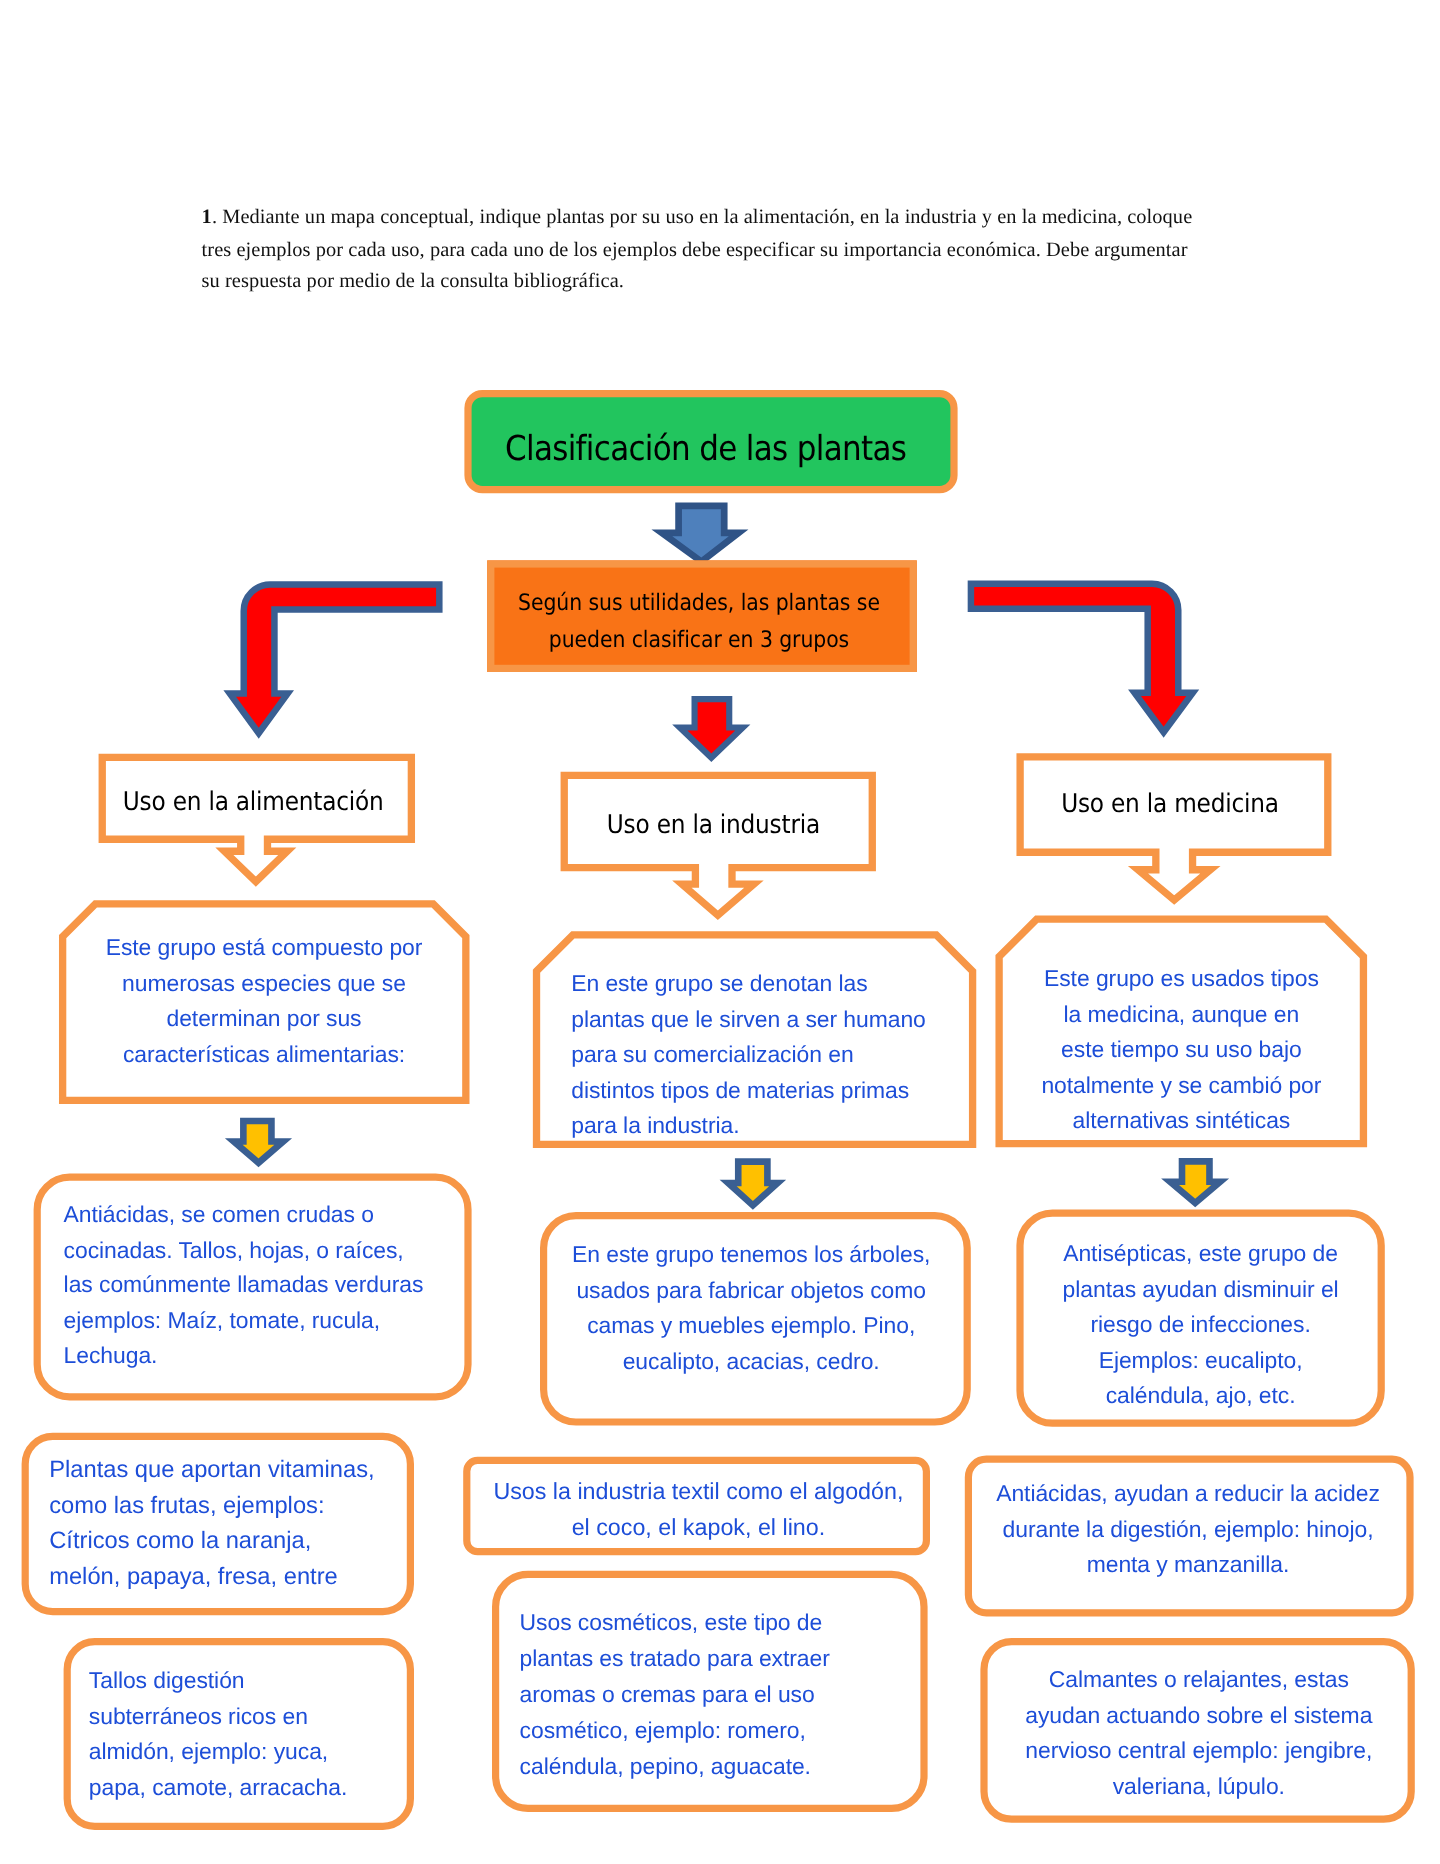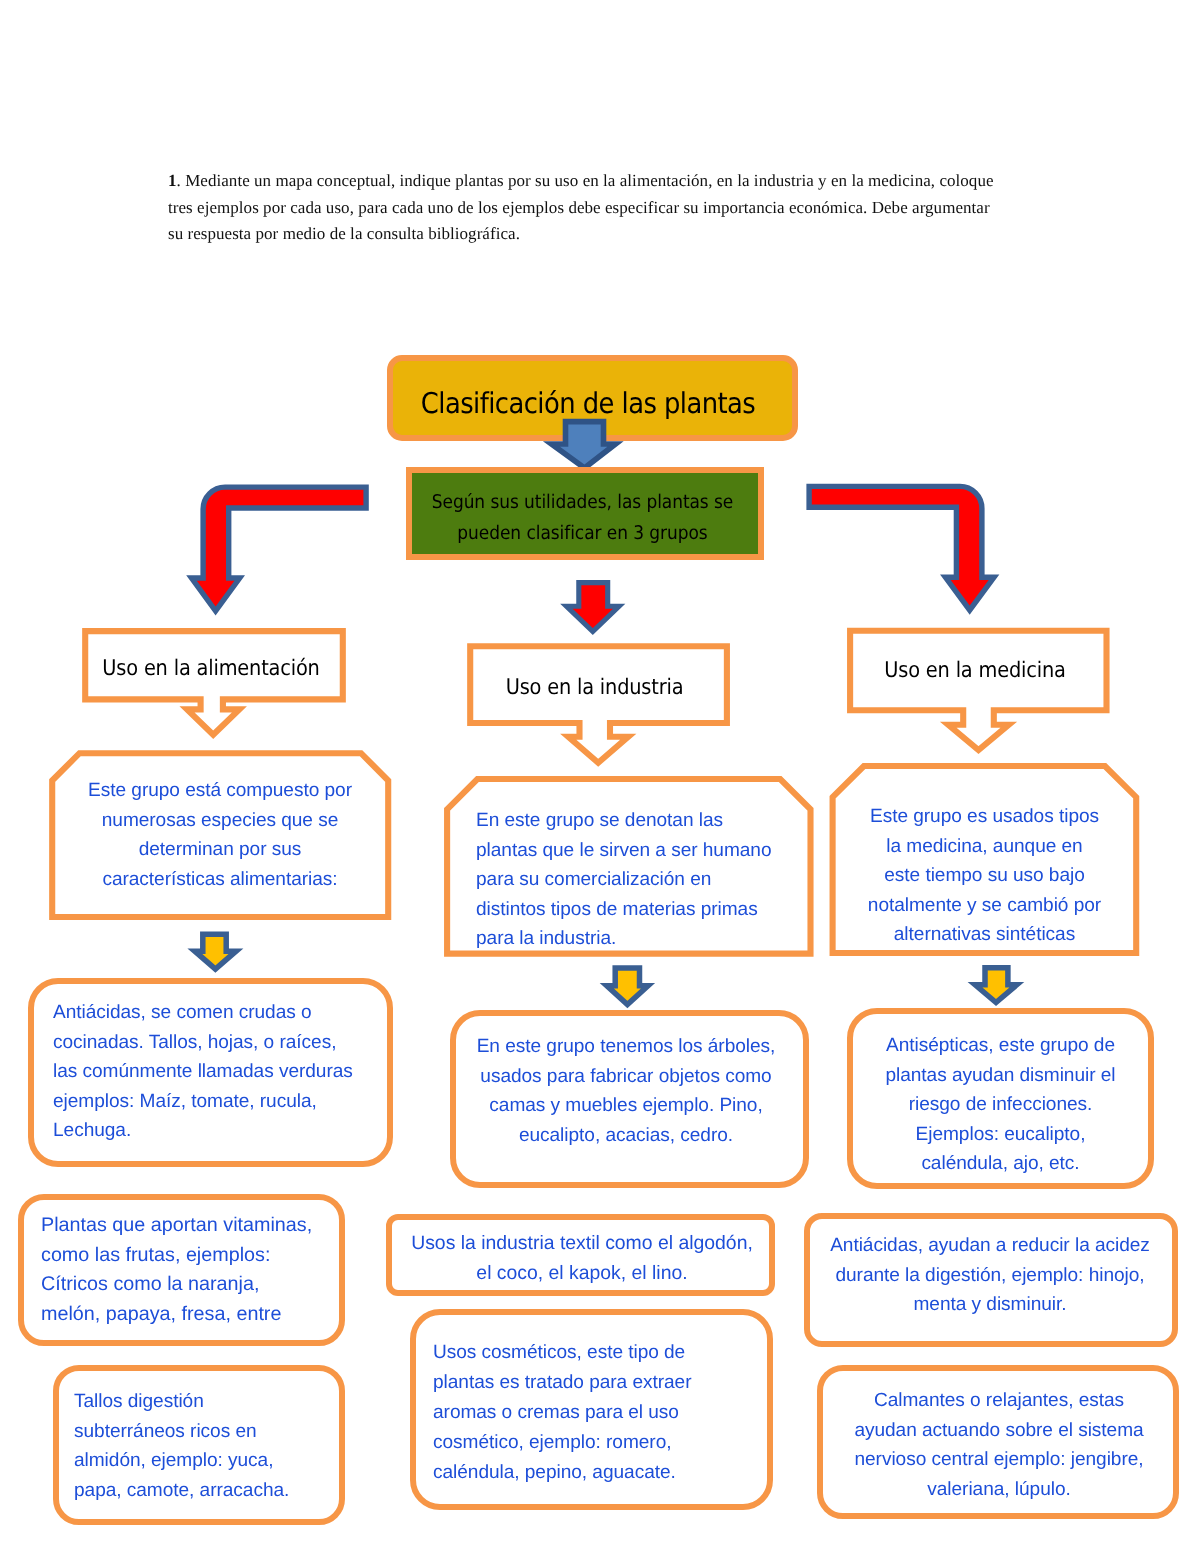--- a/index.html
+++ b/index.html
@@ -10,26 +10,26 @@
   .stage{position:absolute;left:0;top:0;width:1200px;height:1553px;}
   .abs{position:absolute;}
   
   #intro{left:168px;top:168px;width:836px;font-family:"Liberation Serif",serif;
          font-size:17px;line-height:26.7px;color:#111;letter-spacing:0.05px;}
   #intro b{font-weight:700;}
   svg{display:block;overflow:visible;}
   .node{position:absolute;box-sizing:border-box;display:flex;align-items:center;justify-content:center;}
   .node .lbl{color:#000;text-align:center;}
   
-  #titleBox{left:387px;top:325px;width:411px;height:86px;background:#eab308;
-            border:6.1px solid #F79646;border-radius:15px;padding-top:9px;padding-right:9px;margin-top:30px;}
+  #titleBox{left:387px;top:325px;width:411px;height:86px;background:#22c55e;
+            border:6.1px solid #F79646;border-radius:15px;padding-top:9px;padding-right:9px;}
   #titleBox .lbl{font-family:"DejaVu Sans Condensed","DejaVu Sans",sans-serif;
                  font-size:28.7px;letter-spacing:-0.55px;white-space:nowrap;}
   
-  #subBox{left:406px;top:467px;width:358px;height:93px;background:#4d7c0f;
+  #subBox{left:406px;top:467px;width:358px;height:93px;background:#f97316;
           border:6.1px solid #F79646;padding-top:9px;padding-right:5px;}
   #subBox .lbl{font-family:"DejaVu Sans Condensed","DejaVu Sans",sans-serif;
                font-size:18.9px;line-height:31px;letter-spacing:-0.05px;}
   
   .headBox{font-family:"DejaVu Sans Condensed","DejaVu Sans",sans-serif;
             font-size:21.5px;font-weight:400;letter-spacing:-0.17px;white-space:nowrap;}
   
   .rbox{box-sizing:border-box;border:6.1px solid #F79646;background:#fff;}
   
   .btxt{box-sizing:border-box;color:#1d4ed8;
@@ -129,17 +129,17 @@
   <div class="abs rbox" style="left:385.6px;top:1213.9px;width:389.1px;height:82.4px;border-radius:12px;"></div>
   <div class="abs btxt" style="left:403px;top:1229px;width:358px;text-align:center;font-size:19.4px;letter-spacing:0px;">Usos la industria textil como el algodón, el coco, el kapok, el lino.</div>
 
   <div class="abs rbox" style="left:409.6px;top:1308.5px;width:363.6px;height:201.8px;border-radius:30px;"></div>
   <div class="abs btxt" style="left:433px;top:1338px;width:302px;text-align:left;line-height:30px;">Usos cosméticos, este tipo de plantas es tratado para extraer aromas o cremas para el uso cosmético, ejemplo: romero, caléndula, pepino, aguacate.</div>
 
   <div class="abs rbox" style="left:847.3px;top:1007.7px;width:307.2px;height:181.3px;border-radius:30px;"></div>
   <div class="abs btxt" style="left:874px;top:1031px;width:253px;text-align:center;">Antisépticas, este grupo de plantas ayudan disminuir el riesgo de infecciones. Ejemplos: eucalipto, caléndula, ajo, etc.</div>
 
   <div class="abs rbox" style="left:803.9px;top:1212.7px;width:374.3px;height:133.9px;border-radius:18px;"></div>
-  <div class="abs btxt" style="left:814px;top:1231px;width:352px;text-align:center;">Antiácidas, ayudan a reducir la acidez durante la digestión, ejemplo: hinojo, menta y disminuir.</div>
+  <div class="abs btxt" style="left:814px;top:1231px;width:352px;text-align:center;">Antiácidas, ayudan a reducir la acidez durante la digestión, ejemplo: hinojo, menta y manzanilla.</div>
 
   <div class="abs rbox" style="left:817.4px;top:1364.9px;width:361.3px;height:154.4px;border-radius:26px;"></div>
   <div class="abs btxt" style="left:842px;top:1386px;width:314px;text-align:center;">Calmantes o relajantes, estas ayudan actuando sobre el sistema nervioso central ejemplo: jengibre, valeriana, lúpulo.</div>
 </div>
 
 </body></html>

